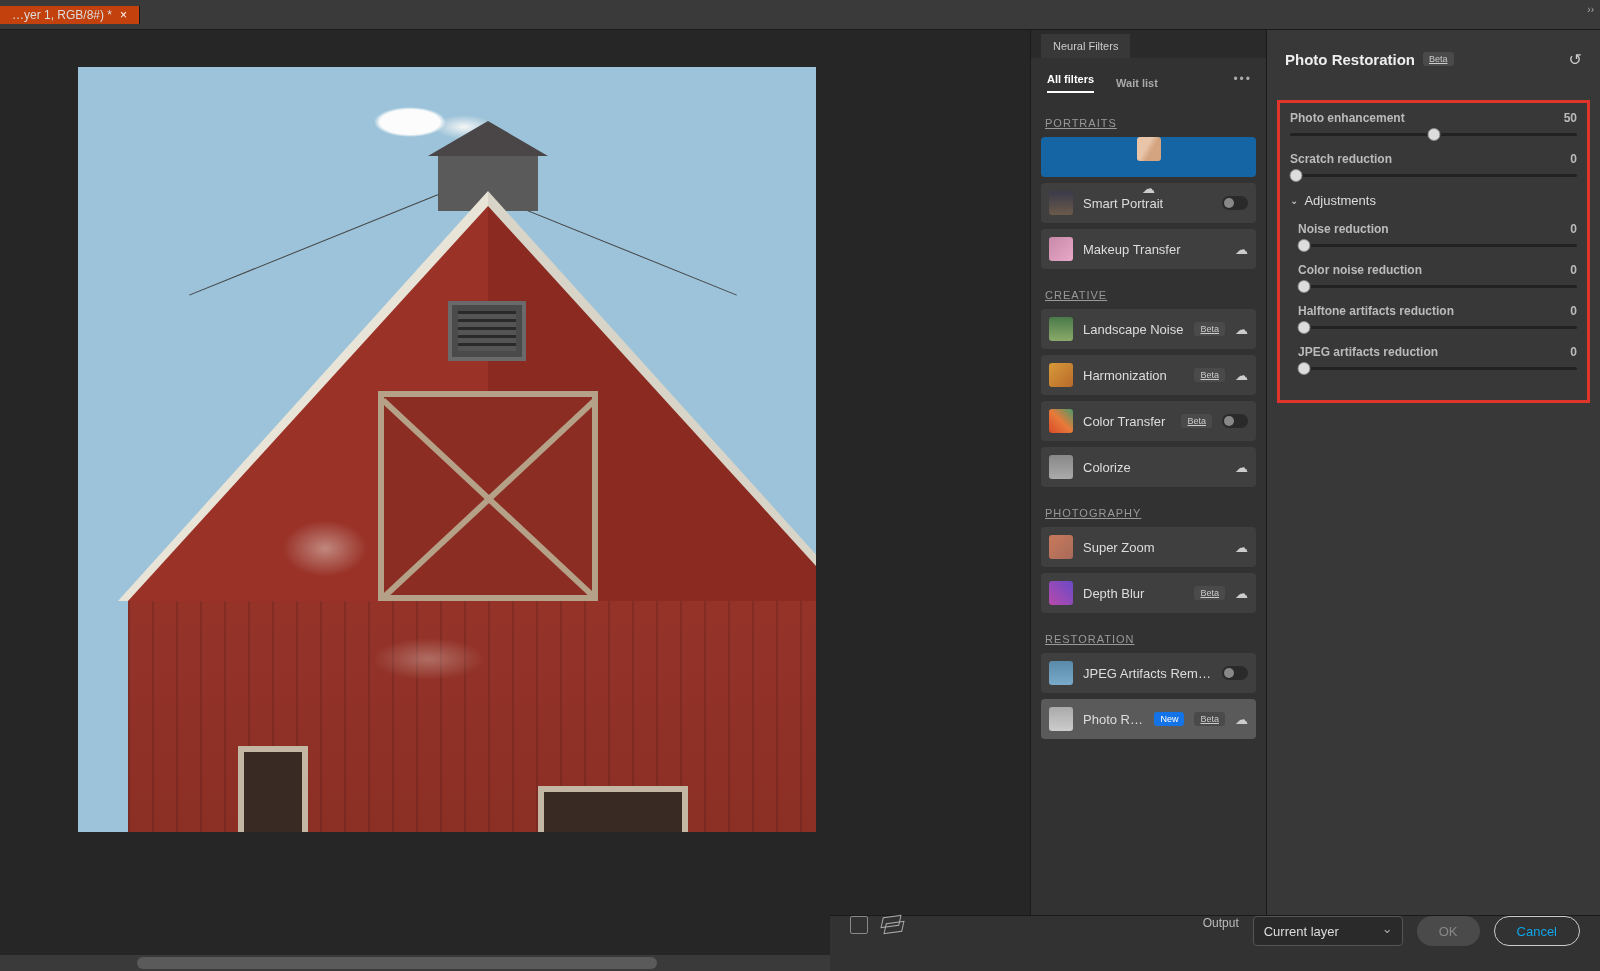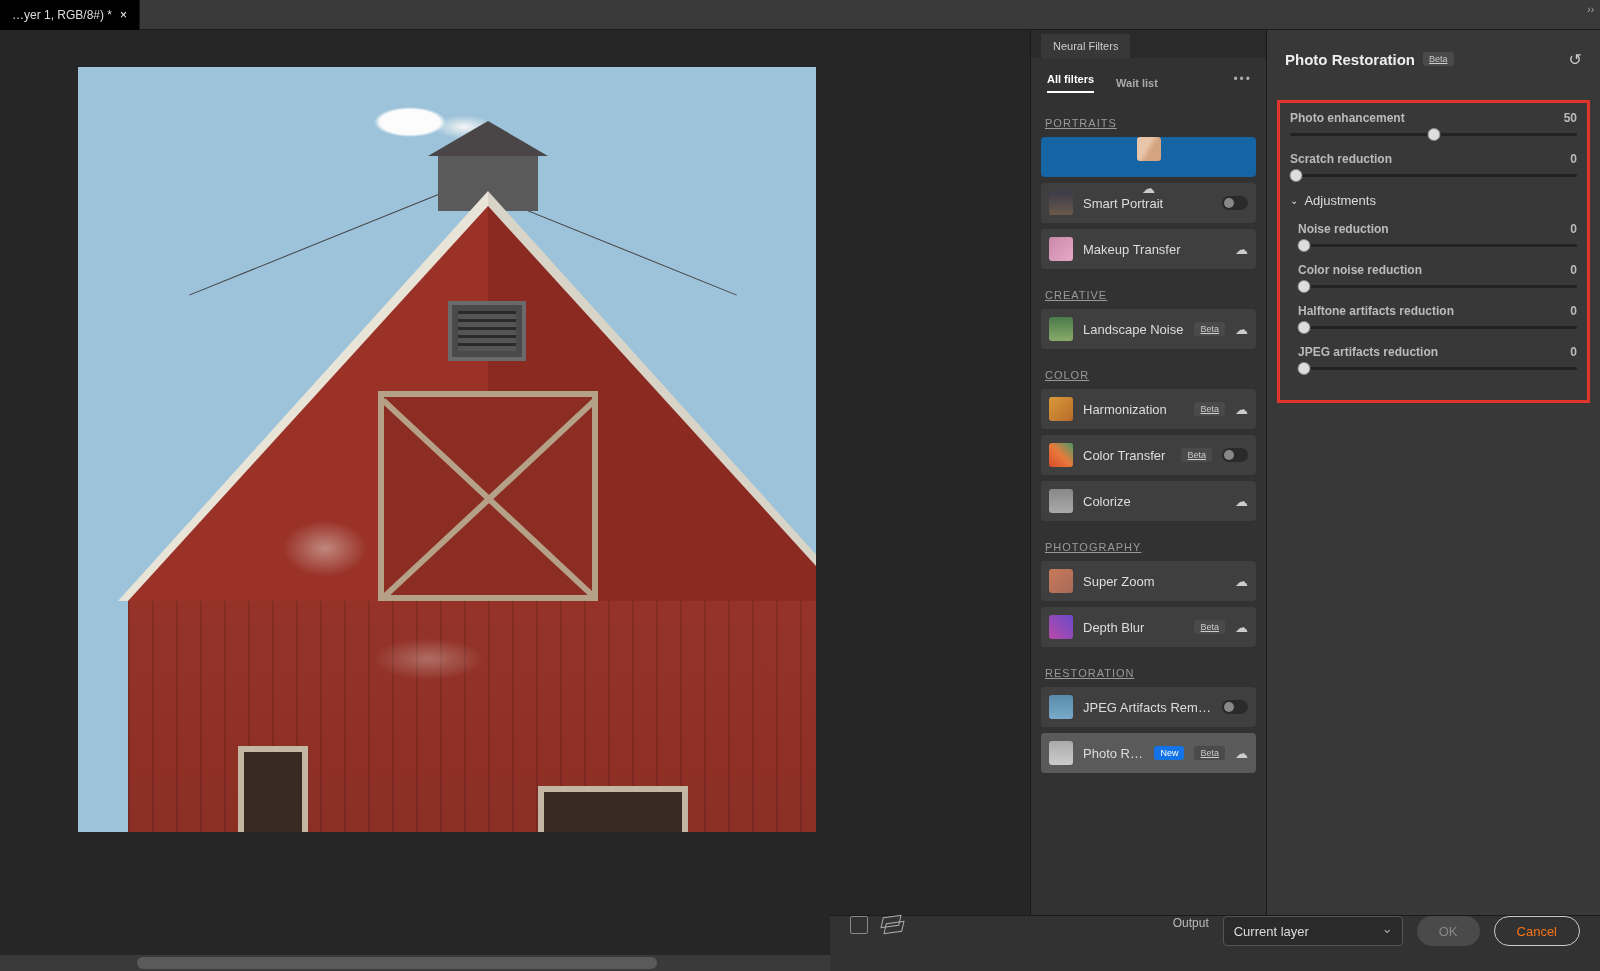--- a/index.html
+++ b/index.html
@@ -1,20 +1,20 @@
 <!DOCTYPE html>
 <html><head>
 <meta charset="utf-8">
 <style>
 * { margin:0; padding:0; box-sizing:border-box; font-family:-apple-system,"Segoe UI",Arial,sans-serif; }
 body { background:#323232; color:#ccc; font-size:13px; overflow:hidden; width:1600px; height:971px; position:relative; }
 
 
 .doc-tabs { height:30px; background:#3a3a3a; display:flex; align-items:center; border-bottom:1px solid #1a1a1a;}
-.doc-tab { background:#000000; height:30px; padding:0 12px; display:flex; align-items:center; gap:8px; font-size:12px; color:#ddd; border-right:1px solid #1a1a1a;}
+.doc-tab { background:#c2410c; height:18px; padding:0 12px; display:flex; align-items:center; gap:8px; font-size:12px; color:#ddd; border-right:1px solid #1a1a1a;}
 .doc-tab .x { color:#fff; cursor:pointer; }
 .expand-arrows { position:absolute; right:6px; top:4px; color:#aaa; font-size:10px;}
 
 .main { display:flex; height:calc(100% - 30px); }
 
 
 .canvas-wrap { flex:1; background:#262626; position:relative; overflow:hidden;}
 .canvas { position:absolute; left:78px; top:37px; width:738px; height:765px; background:#9cc3d9; overflow:hidden;}
 
 
@@ -98,26 +98,26 @@
 
 
 .footer{height:56px;background:#323232;border-top:1px solid #1a1a1a;display:flex;align-items:flex-start;padding:0 20px;gap:14px;}
 .footer .ficon{width:18px;height:18px;border:1px solid #888;border-radius:2px;}
 .footer .ficon.layers{border:none;position:relative;width:20px;height:18px;}
 .footer .ficon.layers::before,.footer .ficon.layers::after{content:"";position:absolute;width:16px;height:9px;border:1px solid #aaa;transform:skewX(-20deg) rotate(-8deg);}
 .footer .ficon.layers::before{left:0;top:0;}
 .footer .ficon.layers::after{left:3px;top:6px;}
 .footer .spacer{flex:1;}
 .footer label{font-size:12px;color:#bbb;}
-.footer select{background:#2a2a2a;color:#ddd;border:1px solid #555;height:30px;padding:0 28px 0 10px;border-radius:4px;font-size:13px;appearance:none;width:180px;}
+.footer select{background:#2a2a2a;color:#ddd;border:1px solid #555;height:30px;padding:0 28px 0 10px;border-radius:4px;font-size:13px;appearance:none;width:150px;}
 .select-wrap{position:relative;}
 .select-wrap::after{content:"⌄";position:absolute;right:10px;top:5px;color:#aaa;pointer-events:none;}
 .btn{height:30px;padding:0 22px;border-radius:15px;font-size:13px;cursor:pointer;}
 .btn.ok{background:#4a4a4a;color:#888;border:none;}
-.btn.cancel{background:transparent;color:#f97316;border:1.5px solid #ccc;}
+.btn.cancel{background:transparent;color:#0ea5e9;border:1.5px solid #ccc;}
 .footer-wrap{position:absolute;left:830px;right:0;bottom:0;}
 
 </style>
 </head>
 <body>
 
 <div class="doc-tabs">
   <div class="doc-tab">
     <span>…yer 1, RGB/8#) *</span>
     <span class="x">×</span>
@@ -180,21 +180,20 @@
       </div>
 
       <div class="section-label">CREATIVE</div>
       <div class="filter-item">
         <div class="thumb t4"></div>
         <div class="label">Landscape Noise</div>
         <span class="badge beta">Beta</span>
         <span class="cloud-icon">☁</span>
       </div>
 
-      <div class="section-label">COLOR</div>
       <div class="filter-item">
         <div class="thumb t6"></div>
         <div class="label">Harmonization</div>
         <span class="badge beta">Beta</span>
         <span class="cloud-icon">☁</span>
       </div>
       <div class="filter-item">
         <div class="thumb t7"></div>
         <div class="label">Color Transfer</div>
         <span class="badge beta">Beta</span>

